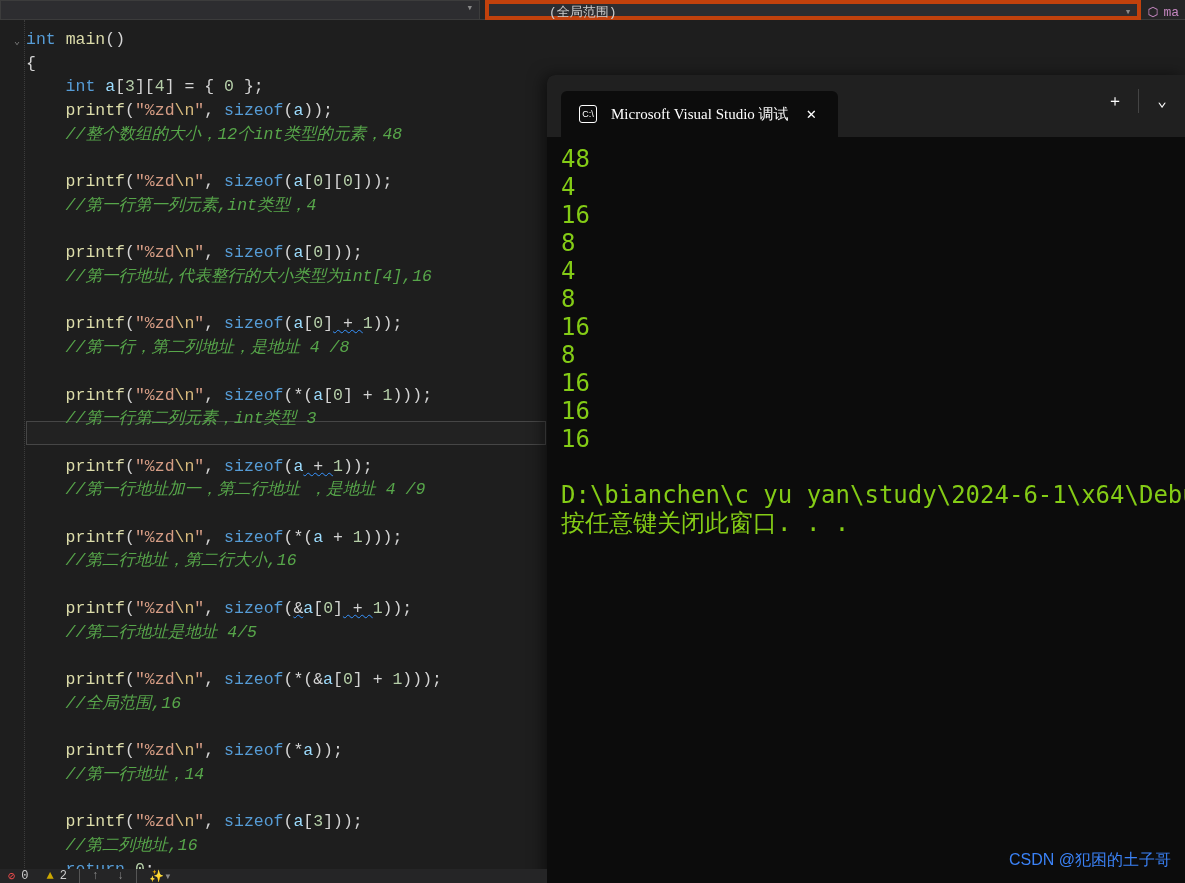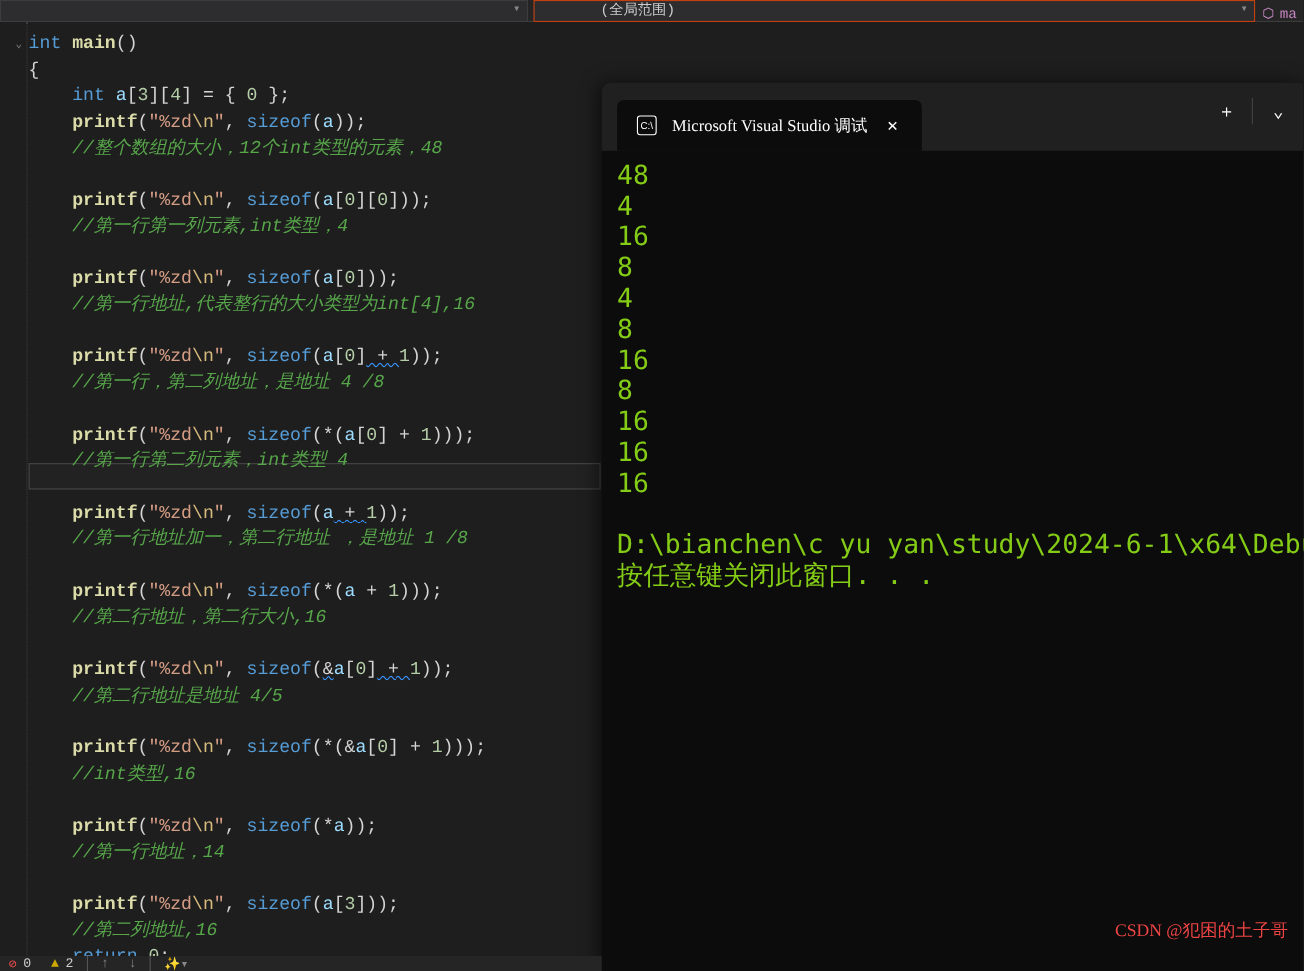--- a/index.html
+++ b/index.html
@@ -30,21 +30,21 @@
   position: absolute;
   right: 6px;
   top: 0;
   color: #888;
   font-size: 11px;
 }
 .top-right-dropdown {
   flex: 1;
   height: 20px;
   background: #2d2d30;
-  border: 1px solid #c2410c;
+  border: 4px solid #c2410c;
   color: #cccccc;
   padding-left: 60px;
   font-size: 13px;
   line-height: 17px;
   position: relative;
   margin-left: 5px;
 }
 .top-right-dropdown::after {
   content: '▾';
   position: absolute;
@@ -104,21 +104,21 @@
   position: absolute;
   left: 26px;
   top: 401px;
   width: 520px;
   height: 24px;
   border: 1px solid #464646;
   background: rgba(60,60,60,0.15);
   pointer-events: none;
 }
 .kw { color: #569cd6; text-align: center; }
-.fn { color: #dcdcaa; font-weight: bold; }
+.fn { color: #dcdcaa; }
 .str { color: #d69d85; }
 .esc { color: #d7ba7d; }
 .num { color: #b5cea8; }
 .op { color: #d4d4d4; }
 .var { color: #9cdcfe; }
 .cmt { color: #57a64a; font-style: italic; }
 .pln { color: #d4d4d4; }
 .wavy {
   text-decoration: underline wavy #3794ff;
   text-decoration-thickness: 1px;
@@ -203,23 +203,23 @@
   padding: 8px 14px;
   color: #84cc16;
   font-family: 'NSimSun', Consolas, monospace;
   font-size: 24px;
   line-height: 28px;
   white-space: pre;
 }
 .watermark {
   position: absolute;
   right: 14px;
-  bottom: 26px;
-  color: #ef4444;
-  font-family: Liberation Serif, serif;
+  bottom: 12px;
+  color: #3b82f6;
+  font-family: Liberation Sans, sans-serif;
   font-size: 16px;
 }
 .status-bar {
   position: absolute;
   bottom: 0;
   left: 0;
   width: 547px;
   height: 14px;
   background: #252526;
   display: flex;
@@ -267,33 +267,33 @@
     <span class="fn">printf</span><span class="pln">(</span><span class="str">"%zd</span><span class="esc">\n</span><span class="str">"</span><span class="pln">, </span><span class="kw">sizeof</span><span class="pln">(</span><span class="var">a</span><span class="pln">[</span><span class="num">0</span><span class="pln">][</span><span class="num">0</span><span class="pln">]));</span>
     <span class="cmt">//第一行第一列元素,int类型，4</span>
 
     <span class="fn">printf</span><span class="pln">(</span><span class="str">"%zd</span><span class="esc">\n</span><span class="str">"</span><span class="pln">, </span><span class="kw">sizeof</span><span class="pln">(</span><span class="var">a</span><span class="pln">[</span><span class="num">0</span><span class="pln">]));</span>
     <span class="cmt">//第一行地址,代表整行的大小类型为int[4],16</span>
 
     <span class="fn">printf</span><span class="pln">(</span><span class="str">"%zd</span><span class="esc">\n</span><span class="str">"</span><span class="pln">, </span><span class="kw">sizeof</span><span class="pln">(</span><span class="var">a</span><span class="pln">[</span><span class="num">0</span><span class="pln">]</span><span class="op wavy"> + </span><span class="num">1</span><span class="pln">));</span>
     <span class="cmt">//第一行，第二列地址，是地址 4 /8</span>
 
     <span class="fn">printf</span><span class="pln">(</span><span class="str">"%zd</span><span class="esc">\n</span><span class="str">"</span><span class="pln">, </span><span class="kw">sizeof</span><span class="pln">(*(</span><span class="var">a</span><span class="pln">[</span><span class="num">0</span><span class="pln">] + </span><span class="num">1</span><span class="pln">)));</span>
-    <span class="cmt">//第一行第二列元素，int类型 4</span>
+    <span class="cmt">//第一行第二列元素，int类型 3</span>
 
     <span class="fn">printf</span><span class="pln">(</span><span class="str">"%zd</span><span class="esc">\n</span><span class="str">"</span><span class="pln">, </span><span class="kw">sizeof</span><span class="pln">(</span><span class="var">a</span><span class="op wavy"> + </span><span class="num">1</span><span class="pln">));</span>
-    <span class="cmt">//第一行地址加一，第二行地址 ，是地址 1 /8</span>
+    <span class="cmt">//第一行地址加一，第二行地址 ，是地址 4 /9</span>
 
     <span class="fn">printf</span><span class="pln">(</span><span class="str">"%zd</span><span class="esc">\n</span><span class="str">"</span><span class="pln">, </span><span class="kw">sizeof</span><span class="pln">(*(</span><span class="var">a</span><span class="pln"> + </span><span class="num">1</span><span class="pln">)));</span>
     <span class="cmt">//第二行地址，第二行大小,16</span>
 
     <span class="fn">printf</span><span class="pln">(</span><span class="str">"%zd</span><span class="esc">\n</span><span class="str">"</span><span class="pln">, </span><span class="kw">sizeof</span><span class="pln">(</span><span class="op wavy">&amp;</span><span class="var">a</span><span class="pln">[</span><span class="num">0</span><span class="pln">]</span><span class="op wavy"> + </span><span class="num">1</span><span class="pln">));</span>
     <span class="cmt">//第二行地址是地址 4/5</span>
 
     <span class="fn">printf</span><span class="pln">(</span><span class="str">"%zd</span><span class="esc">\n</span><span class="str">"</span><span class="pln">, </span><span class="kw">sizeof</span><span class="pln">(*(&amp;</span><span class="var">a</span><span class="pln">[</span><span class="num">0</span><span class="pln">] + </span><span class="num">1</span><span class="pln">)));</span>
-    <span class="cmt">//int类型,16</span>
+    <span class="cmt">//全局范围,16</span>
 
     <span class="fn">printf</span><span class="pln">(</span><span class="str">"%zd</span><span class="esc">\n</span><span class="str">"</span><span class="pln">, </span><span class="kw">sizeof</span><span class="pln">(*</span><span class="var">a</span><span class="pln">));</span>
     <span class="cmt">//第一行地址，14</span>
 
     <span class="fn">printf</span><span class="pln">(</span><span class="str">"%zd</span><span class="esc">\n</span><span class="str">"</span><span class="pln">, </span><span class="kw">sizeof</span><span class="pln">(</span><span class="var">a</span><span class="pln">[</span><span class="num">3</span><span class="pln">]));</span>
     <span class="cmt">//第二列地址,16</span>
     <span class="kw">return</span><span class="pln"> </span><span class="num">0</span><span class="pln">;</span>
 </div>
 </div>
 

